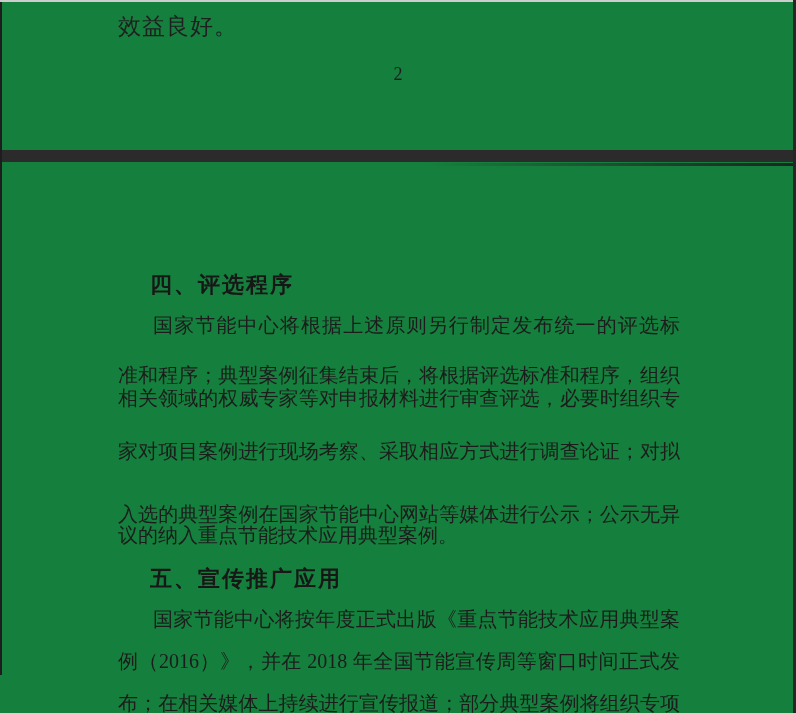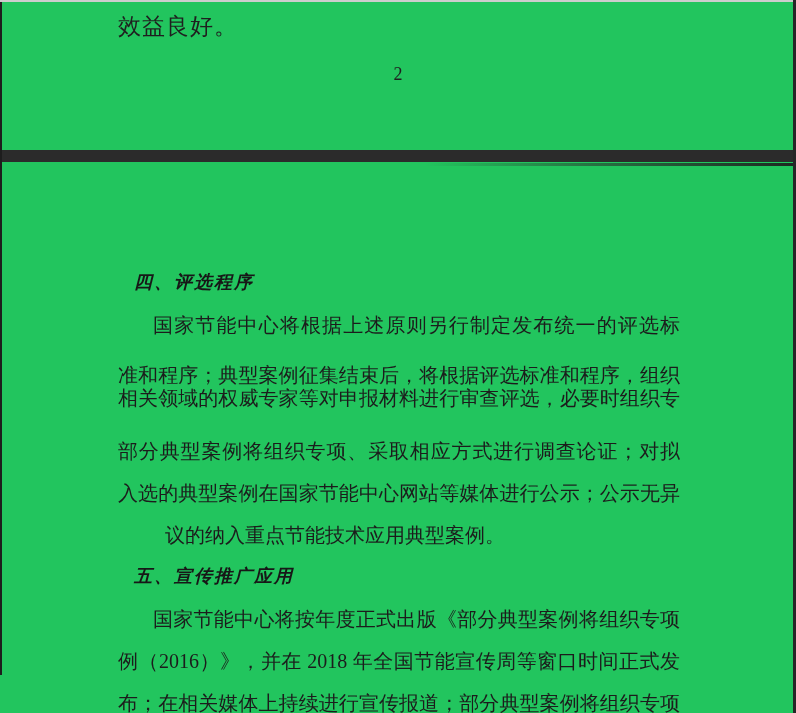--- a/index.html
+++ b/index.html
@@ -4,21 +4,21 @@
 <style>
   html, body {
     margin: 0;
     padding: 0;
     background: #ffffff;
   }
   .screen {
     position: relative;
     width: 796px;
     height: 713px;
-    background: #22c55e;
+    background: #15803d;
     overflow: hidden;
     font-family: "Liberation Serif", "DejaVu Serif", serif;
     color: #1f1f1f;
   }
   
   .top-hairline {
     position: absolute;
     top: 0; left: 0; right: 0;
     height: 2px;
     background: #cdcdcd;
@@ -65,47 +65,45 @@
     left: 0;
     top: 64px;
     width: 100%;
     text-align: center;
     font-size: 18px;
     color: #1f1f1f;
   }
   
   .heading {
     position: absolute;
-    left: 134px;
-    font-size: 18px;
+    left: 150px;
+    font-size: 22px;
     font-weight: bold;
     letter-spacing: 2px;
     color: #171717;
     white-space: nowrap;
-    font-style: italic;
   }
   .line {
     position: absolute;
     left: 118px;
     width: 562px;
     font-size: 20px;
     line-height: 26px;
     color: #1c1c1c;
     text-align: justify;
     text-align-last: justify;
     text-justify: inter-character;
   }
   .line.indent {
     padding-left: 35px;
     width: 527px;
     font-family: Liberation Serif, serif;
   }
   .line.para-end {
     text-align-last: left;
-    margin-left: 47px;
   }
 </style>
 </head>
 <body>
 
 <div class="screen">
 
   <div class="page prev-page">
     <div class="prev-tail">效益良好。</div>
     <div class="page-number">2</div>
@@ -114,27 +112,27 @@
   <div class="page-gap"></div>
   <div class="gap-shadow"></div>
 
   <div class="page current-page">
 
     <div class="heading" style="top:270px">四、评选程序</div>
 
     <div class="line indent" style="top:312px">国家节能中心将根据上述原则另行制定发布统一的评选标</div>
     <div class="line" style="top:362px">准和程序；典型案例征集结束后，将根据评选标准和程序，组织</div>
     <div class="line" style="top:385px">相关领域的权威专家等对申报材料进行审查评选，必要时组织专</div>
-    <div class="line" style="top:438px">部分典型案例将组织专项、采取相应方式进行调查论证；对拟</div>
-    <div class="line" style="top:480px">入选的典型案例在国家节能中心网站等媒体进行公示；公示无异</div>
+    <div class="line" style="top:438px">家对项目案例进行现场考察、采取相应方式进行调查论证；对拟</div>
+    <div class="line" style="top:501px">入选的典型案例在国家节能中心网站等媒体进行公示；公示无异</div>
     <div class="line para-end" style="top:522px">议的纳入重点节能技术应用典型案例。</div>
 
     <div class="heading" style="top:564px">五、宣传推广应用</div>
 
-    <div class="line indent" style="top:606px">国家节能中心将按年度正式出版《部分典型案例将组织专项</div>
+    <div class="line indent" style="top:606px">国家节能中心将按年度正式出版《重点节能技术应用典型案</div>
     <div class="line" style="top:648px">例（2016）》，并在 2018 年全国节能宣传周等窗口时间正式发</div>
     <div class="line" style="top:690px">布；在相关媒体上持续进行宣传报道；部分典型案例将组织专项</div>
   </div>
 
   <div class="top-hairline"></div>
   <div class="left-edge"></div>
   <div class="right-edge"></div>
 
 </div>
 

